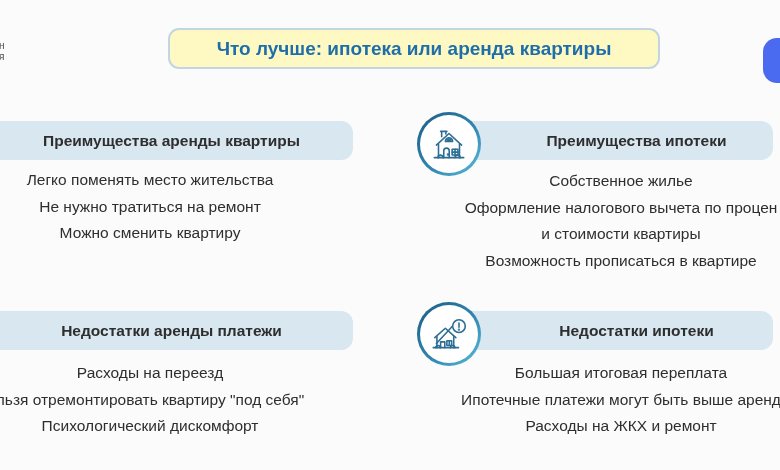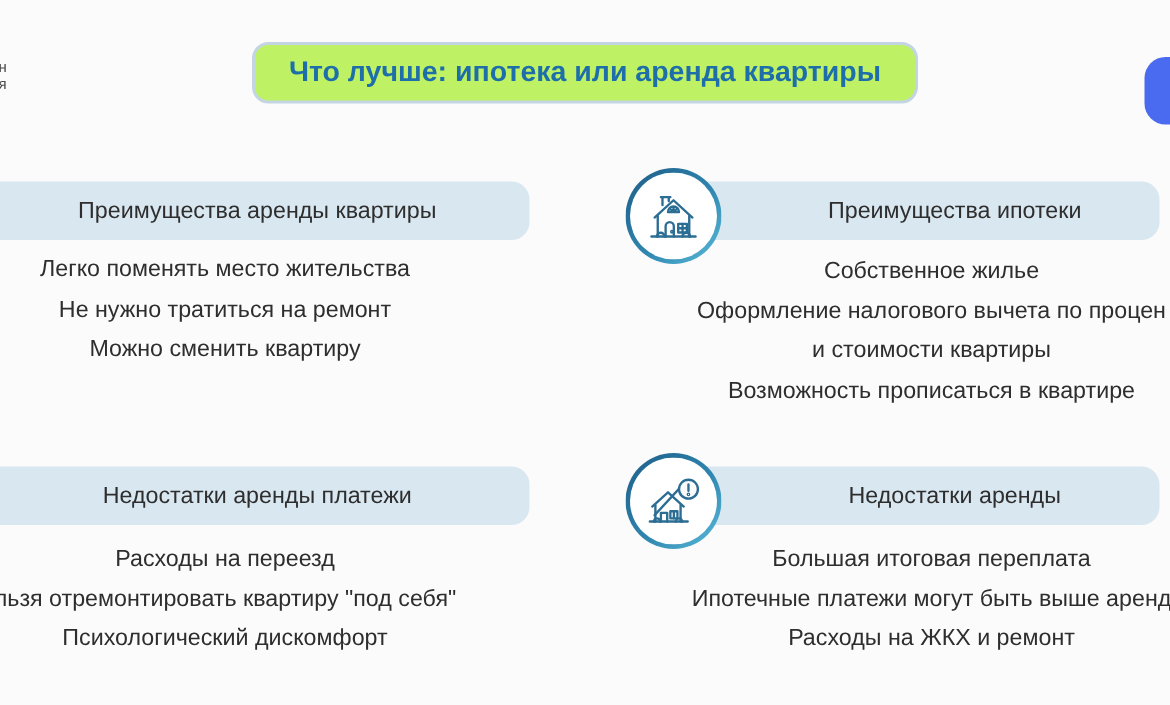--- a/index.html
+++ b/index.html
@@ -7,41 +7,41 @@
     position:relative;width:780px;height:470px;overflow:hidden;
     background:#fbfbfb;
     font-family:"Liberation Sans","DejaVu Sans",sans-serif;
     color:#2e2e2e;
   }
   .logo-fragment{
     position:absolute;left:-1px;top:41px;font-size:10px;line-height:10.5px;
     color:#4a4a4a;letter-spacing:.5px;
   }
   .title-box{
-    position:absolute;left:168px;top:28px;width:444px;height:41px;
-    box-sizing:border-box;background:#bef264;border:2px solid #c3d5e2;
+    position:absolute;left:168px;top:28px;width:492px;height:41px;
+    box-sizing:border-box;background:#fef9c3;border:2px solid #c3d5e2;
     border-radius:11px;display:flex;align-items:center;justify-content:center;
   }
   .title-box .title-text{
     font-size:19px;font-weight:bold;color:#1e6fa9;white-space:nowrap;
   }
   .cta-button{
     position:absolute;left:763px;top:38px;width:52px;height:45px;
     background:#4a6bf0;border-radius:14px;border:none;cursor:pointer;
   }
   .section-bar{
     position:absolute;height:39px;background:#d9e7f1;border-radius:12px;
     display:flex;align-items:center;justify-content:center;
   }
   .bar-left{left:-57px;width:410px;}
   .bar-right{left:437px;width:336px;padding-left:16px;box-sizing:border-box;}
   .bar-top{top:121px;}
   .bar-bottom{top:311px;}
   .section-bar .bar-label{
-    font-size:15.5px;font-weight:400;color:#2e2e2e;white-space:nowrap;margin-left:47px;
+    font-size:15.5px;font-weight:700;color:#2e2e2e;white-space:nowrap;margin-left:47px;
   }
   .icon-circle{
     position:absolute;left:417px;width:64px;height:64px;border-radius:50%;
     box-sizing:border-box;border:3.5px solid transparent;
     background:linear-gradient(#ffffff,#ffffff) padding-box,
                linear-gradient(135deg,#1d5c86 0%,#2f86b0 55%,#5cbcd9 100%) border-box;
     display:flex;align-items:center;justify-content:center;
   }
   .circle-top{top:112px;}
   .circle-bottom{top:302px;}
@@ -110,21 +110,21 @@
   <div class="section-bar bar-left bar-bottom">
     <span class="bar-label">Недостатки аренды платежи</span>
   </div>
   <div class="item-list list-left list-row-bottom">
     <div class="list-item">Расходы на переезд</div>
     <div class="list-item">льзя отремонтировать квартиру "под себя"</div>
     <div class="list-item">Психологический дискомфорт</div>
   </div>
 
   <div class="section-bar bar-right bar-bottom">
-    <span class="bar-label">Недостатки аренды</span>
+    <span class="bar-label">Недостатки ипотеки</span>
   </div>
   <div class="icon-circle circle-bottom">
     <svg class="icon-svg" width="42" height="42" viewBox="0 0 40 40" fill="none" stroke="#2c6d94" stroke-width="1.5" stroke-linecap="round" stroke-linejoin="round">
       <path d="M5 33 H29"></path>
       <path d="M8.5 33 V22.5 M24.5 33 V22.5"></path>
       <path d="M6.5 23.5 L16.5 14.5 L26.5 23.5"></path>
       <path d="M8 29 L27 8.5"></path>
       <path d="M12 33 V27.5 H16 V33"></path>
       <rect x="18" y="26.5" width="4.5" height="4.5"></rect>
       <path d="M20.25 26.5 V31"></path>

